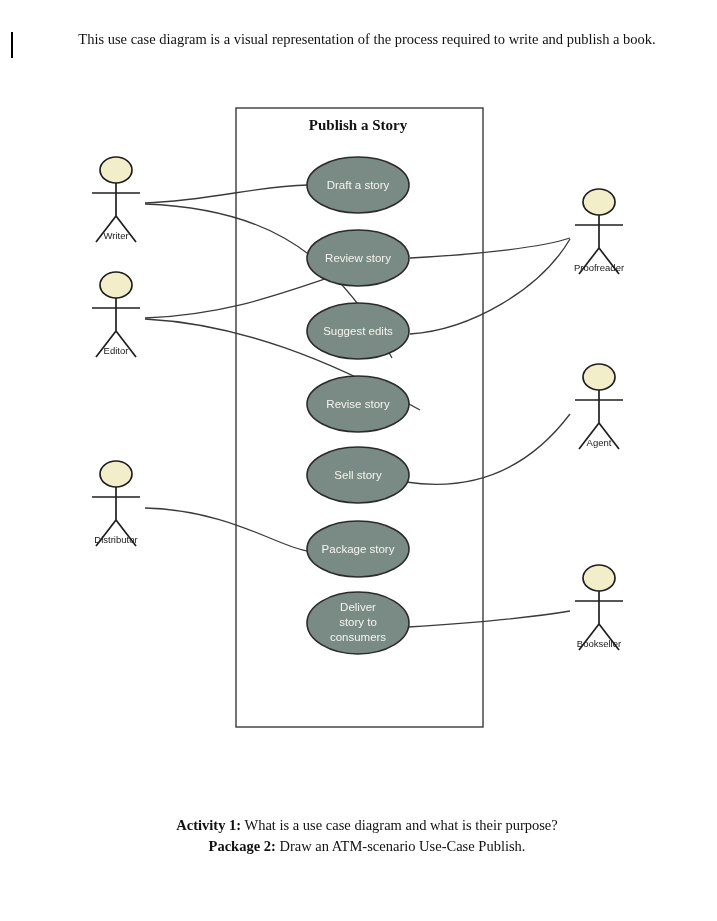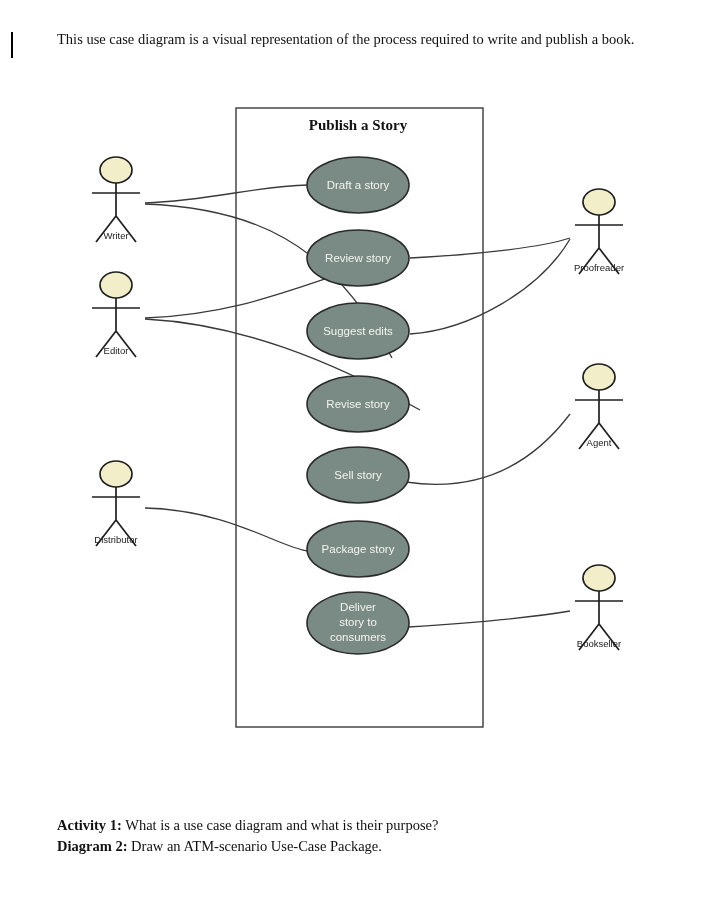--- a/index.html
+++ b/index.html
@@ -12,20 +12,21 @@
     height: 921px;
     position: relative;
     font-family: "Liberation Serif", serif;
     overflow: hidden;
   }
   #page {
     position: absolute;
     inset: 0;
     width: 717px;
     height: 921px;
+    text-align: center;
   }
   .cursor-bar {
     position: absolute;
     left: 11px;
     top: 32px;
     width: 2px;
     height: 26px;
     background: #000000;
   }
   .intro-text {
@@ -198,18 +199,18 @@
 
     </g>
   </svg>
 
   <div class="activities">
     <div class="row">
       <span class="lbl">Activity 1:</span>
       <span>What is a use case diagram and what is their purpose?</span>
     </div>
     <div class="row">
-      <span class="lbl">Diagram 2:</span>
-      <span>Draw an ATM-scenario Use-Case Package.</span>
+      <span class="lbl">Package 2:</span>
+      <span>Draw an ATM-scenario Use-Case Publish.</span>
     </div>
   </div>
 
 </div>
 
 </body></html>

